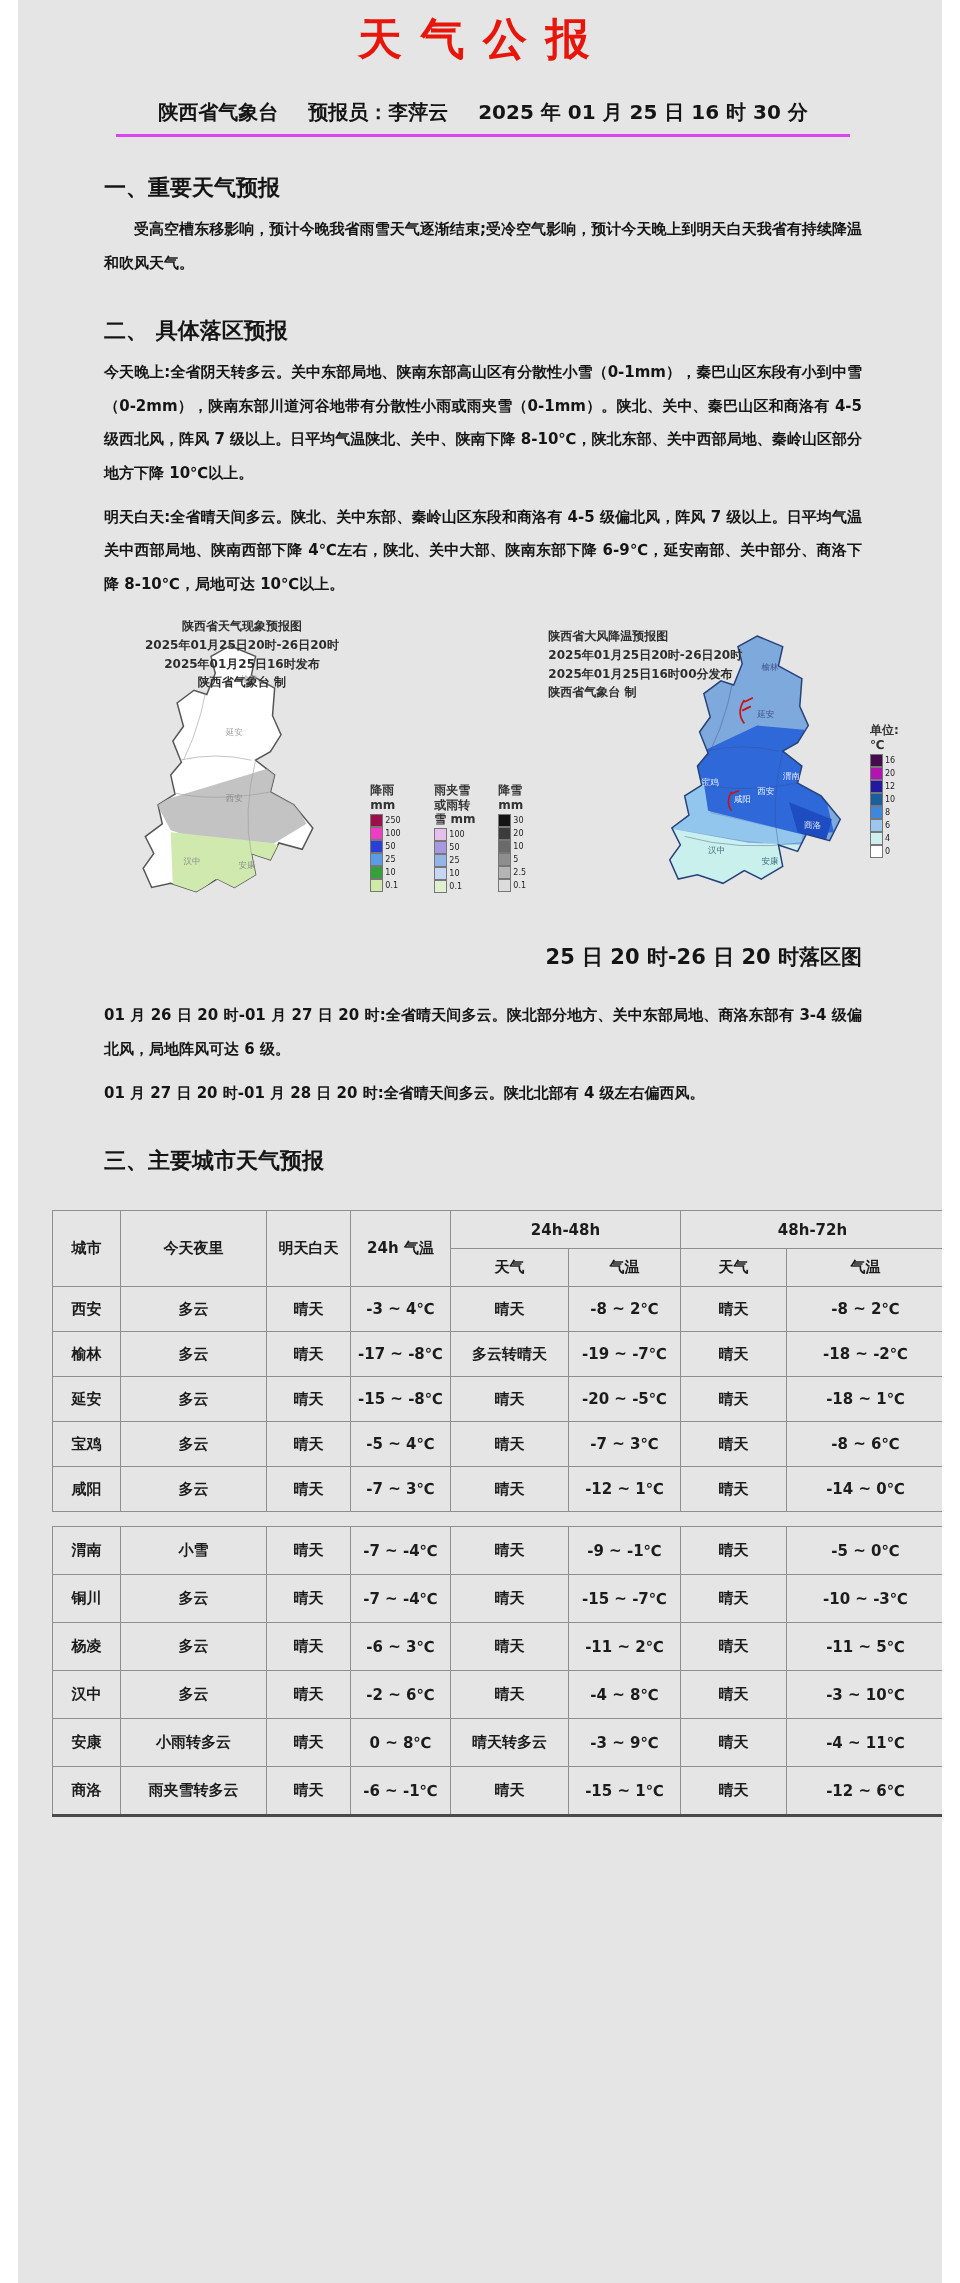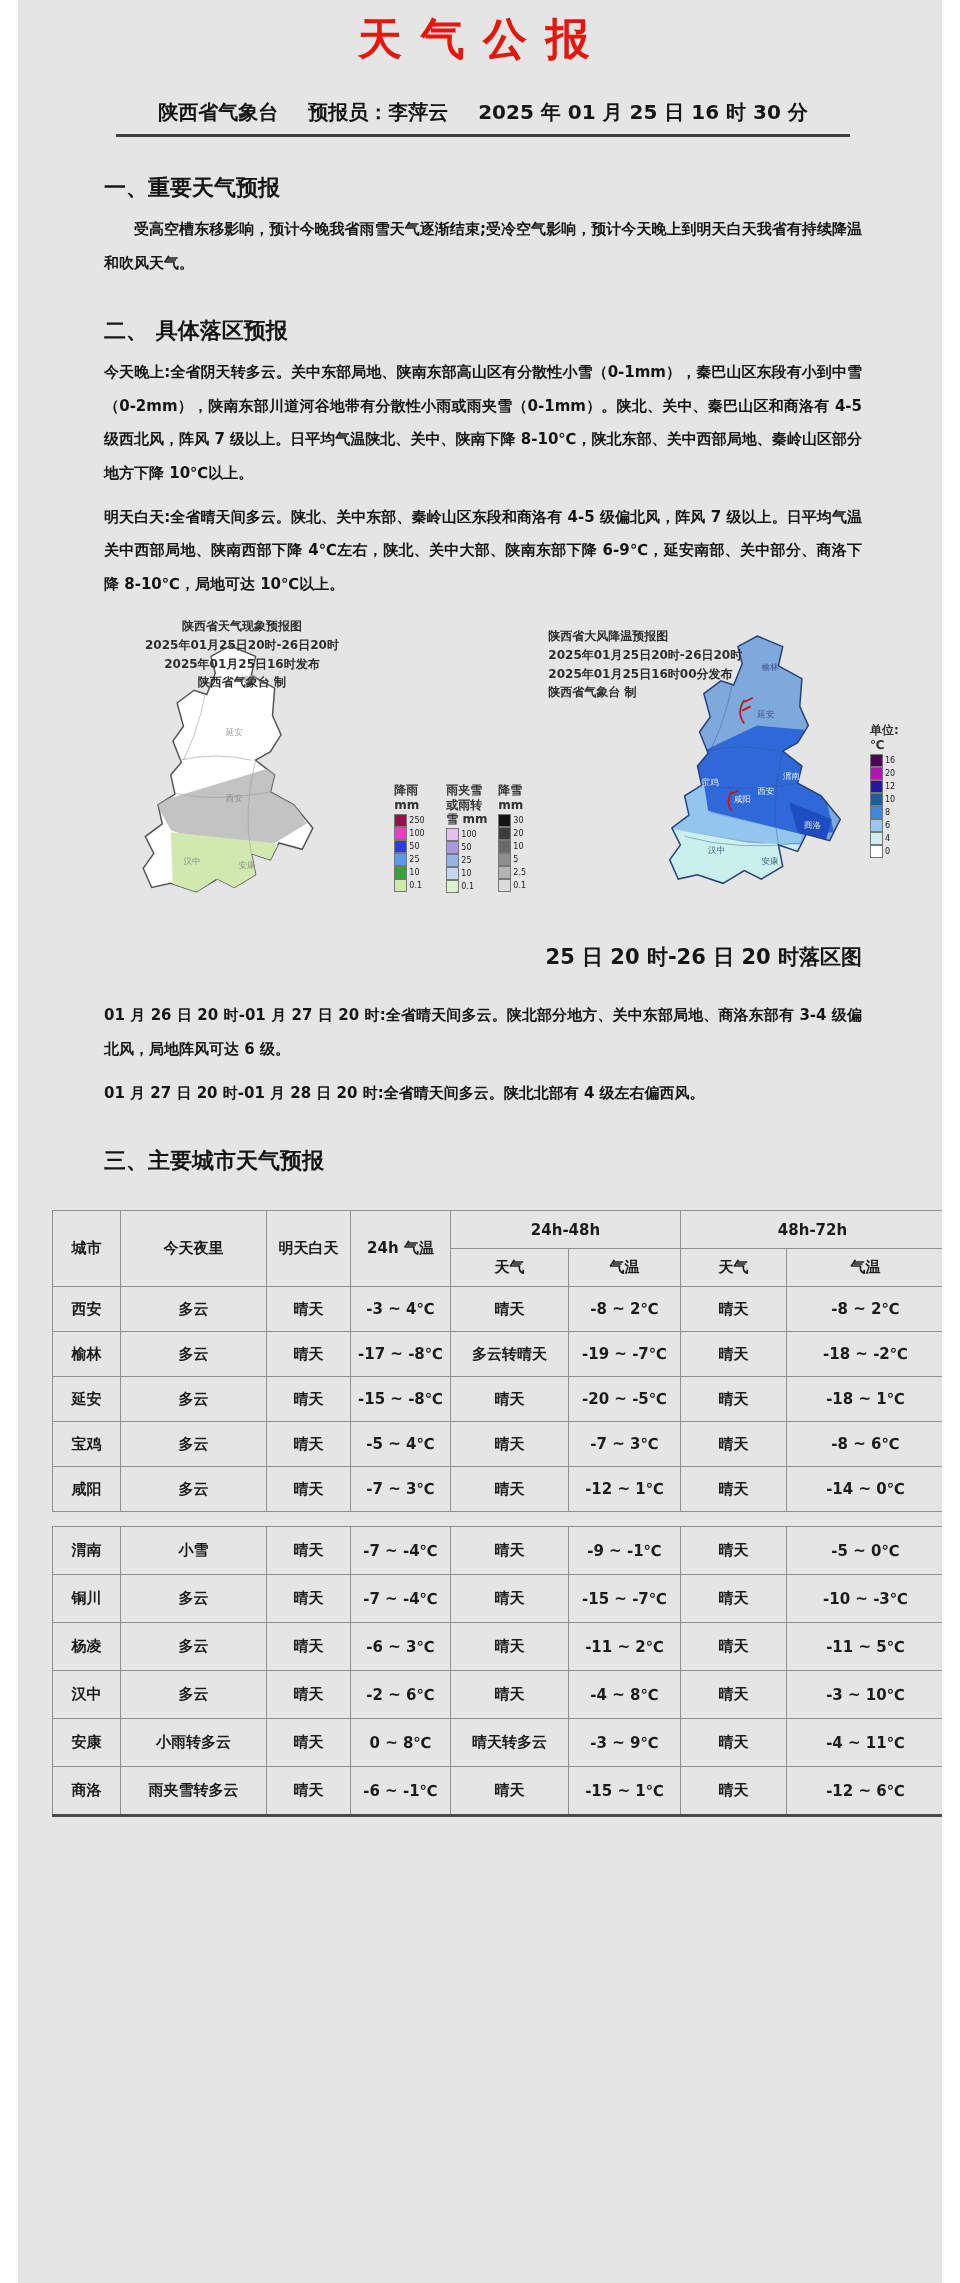--- a/index.html
+++ b/index.html
@@ -4,40 +4,40 @@
 <style>
   html,body{margin:0;padding:0;background:#ffffff;}
   .page{position:relative;width:924px;height:2283px;margin:0 auto;background:#e5e5e5;
         font-family:"DejaVu Sans",sans-serif;color:#151515;overflow:hidden;}
   .content{padding:0 80px 0 86px;}
 
   h1.title{margin:10px 0 24px;text-align:center;font-size:44px;font-weight:700;
            letter-spacing:.42em;color:#e8150b;}
   .meta{display:flex;justify-content:center;gap:30px;align-items:baseline;
         font-size:20px;font-weight:700;padding:6px 0 8px;margin:0 12px;
-        border-bottom:3px solid #404040;}
+        border-bottom:3px solid #d946ef;}
 
   h2.sec{font-size:22px;font-weight:700;margin:36px 0 6px;}
   p.body{font-size:15px;font-weight:600;line-height:2.24;text-align:justify;margin:10px 0;}
   p.indent{text-indent:2em;}
   .lead{font-weight:700;}
 
   
   .maps{display:flex;margin:14px -46px 0 -30px;height:302px;position:relative;}
   .fig{position:relative;}
   .fig-left{width:478px;}
   .fig-right{width:366px;}
   .fig-title{position:absolute;z-index:3;font-size:12px;line-height:1.55;color:#2d2d2d;font-weight:600;}
   .fig-left .fig-title{top:2px;left:42px;text-align:center;margin-left:29px;}
   .fig-right .fig-title{top:12px;left:2px;text-align:left;}
   .map-svg{position:absolute;z-index:1;}
   .fig-left .map-svg{left:4px;top:18px;}
   .fig-right .map-svg{left:96px;top:2px;}
 
-  .legend-group{position:absolute;z-index:4;display:flex;gap:10px;}
+  .legend-group{position:absolute;z-index:4;display:flex;gap:22px;}
   .fig-left .legend-group{right:6px;bottom:24px;}
   .fig-right .legend{position:absolute;z-index:4;right:4px;top:108px;}
   .lg{font-size:8px;color:#333;}
   .lg-label{font-size:12px;line-height:1.2;margin-bottom:2px;width:42px;font-weight:600;color:#333;}
   .lg-row{display:flex;align-items:center;height:13px;}
   .lg-sw{display:inline-block;width:13px;height:13px;border:1px solid #777;box-sizing:border-box;}
   .lg-tick{margin-left:2px;font-size:8px;color:#222;}
 
   .map-caption{text-align:right;font-size:21px;font-weight:700;margin:26px 0 28px;}
 

